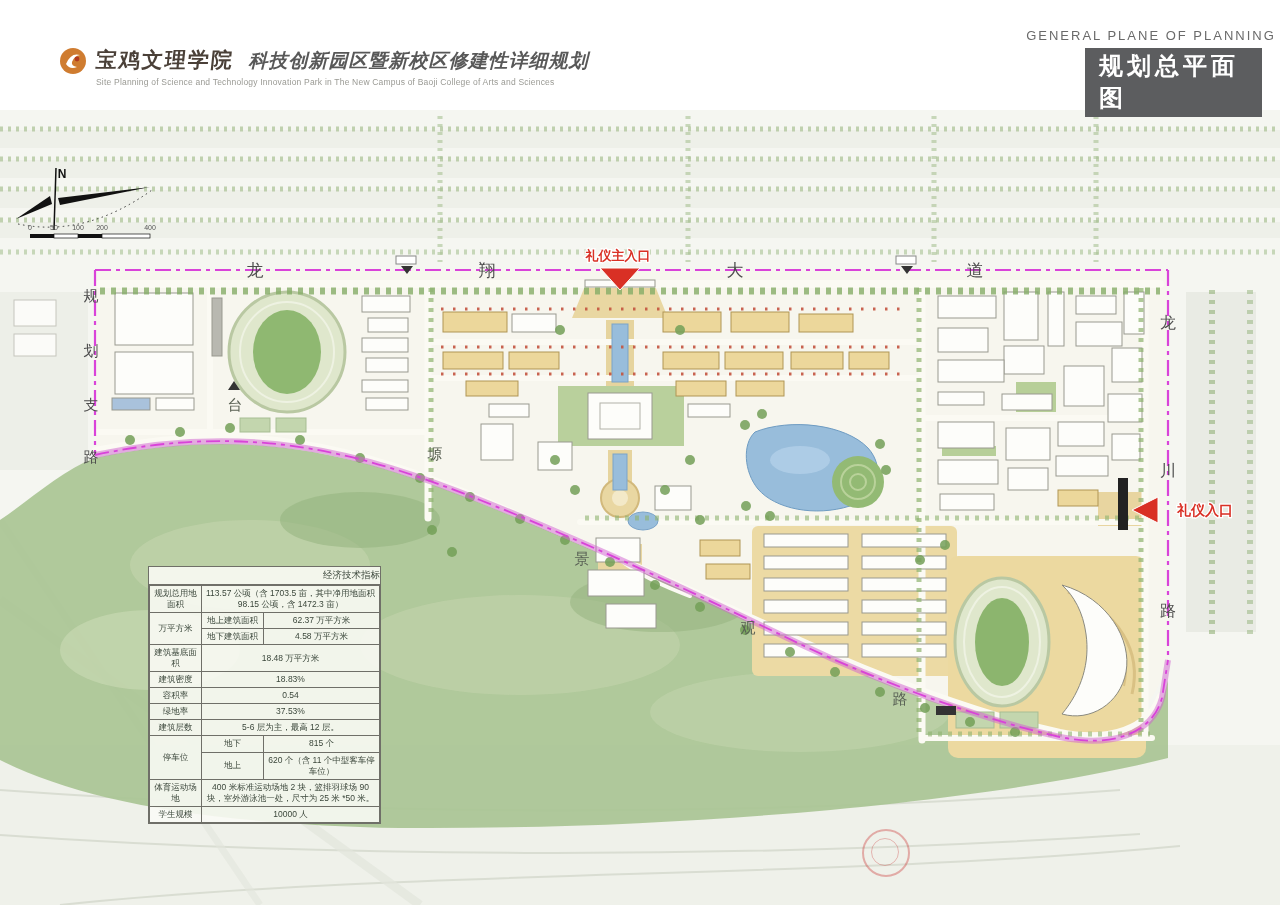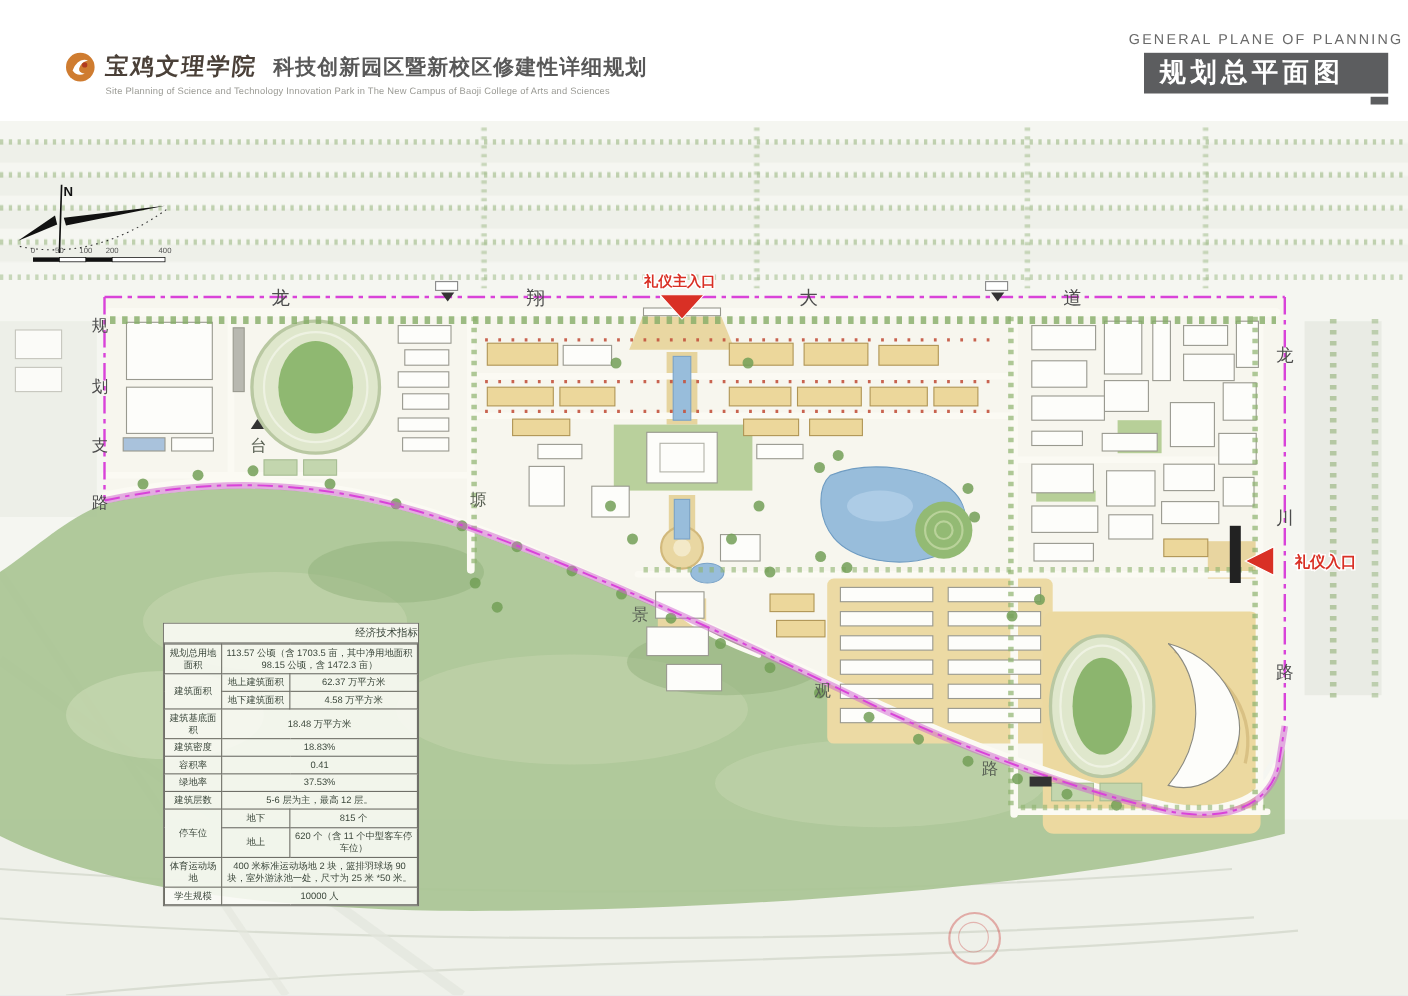--- a/index.html
+++ b/index.html
@@ -4,30 +4,30 @@
 <style>
   html,body{margin:0;padding:0;background:#dcdcdc;}
   #page{position:relative;width:1280px;height:905px;background:#ffffff;overflow:hidden;
         font-family:"Liberation Sans","DejaVu Sans",sans-serif;}
   
   #header{position:absolute;left:0;top:0;width:1280px;height:110px;background:#ffffff;z-index:5;}
   .brand{position:absolute;left:58px;top:46px;display:flex;align-items:flex-start;}
   .logo{display:inline-block;width:30px;height:30px;margin-right:8px;}
   .college{font-size:21px;font-weight:bold;color:#4a4038;transform:skewX(-6deg);display:inline-block;
            letter-spacing:2px;margin-right:10px;}
-  .cn-title{font-size:19px;font-weight:bold;color:#585858;letter-spacing:1px;}
+  .cn-title{font-size:19px;font-weight:bold;color:#585858;letter-spacing:1px;font-style:italic;}
   .en-sub{font-size:8.5px;color:#9a9a94;margin-top:3px;letter-spacing:.2px;}
   .plate{position:absolute;right:18px;top:28px;width:222px;}
   .en-row{display:flex;align-items:center;justify-content:center;color:#6a6a6a;font-size:13px;
           letter-spacing:2px;white-space:nowrap;}
   .blk{display:inline-block;background:#5c5d5f;height:13px;}
   .blk.l{width:30px;margin-right:7px;}
   .blk.r{width:18px;margin-left:7px;}
   .bar{margin-top:5px;background:#5c5d5f;color:#ffffff;font-size:24px;font-weight:bold;
-       letter-spacing:4px;padding:2px 0 3px 14px;}
+       letter-spacing:4px;padding:2px 0 3px 14px;margin-left:45px;}
   .sq{position:absolute;right:0;top:58px;width:16px;height:7px;background:#5c5d5f;margin-top:2px;}
   
   #mapsvg{position:absolute;left:0;top:0;z-index:1;}
   
   #indtable{position:absolute;left:148px;top:566px;width:231px;z-index:4;
             background:rgba(250,250,246,0.88);border:1px solid #6f6f68;color:#3a463a;}
   #indtable .t-title{font-size:9.5px;text-align:right;padding:2px 0;border-bottom:1px solid #6f6f68;}
   #indtable table{border-collapse:collapse;width:100%;table-layout:fixed;text-align:center;}
   #indtable td{border:1px solid #6f6f68;font-size:8.5px;line-height:1.3;padding:2px 3px;vertical-align:middle;}
   #indtable col.c1{width:52px;} #indtable col.c2{width:62px;}
@@ -376,39 +376,39 @@
           <col class="c1">
           <col class="c2">
           <col>
         </colgroup>
       <tbody>
           <tr>
         <td>规划总用地面积</td>
         <td colspan="2">113.57 公顷（含 1703.5 亩，其中净用地面积 98.15 公顷，含 1472.3 亩）</td>
       </tr>
       <tr>
-        <td rowspan="2">建筑面积</td>
+        <td rowspan="2">万平方米</td>
         <td>地上建筑面积</td>
         <td>62.37 万平方米</td>
       </tr>
       <tr>
         <td>地下建筑面积</td>
         <td>4.58 万平方米</td>
       </tr>
       <tr>
         <td>建筑基底面积</td>
         <td colspan="2">18.48 万平方米</td>
       </tr>
       <tr>
         <td>建筑密度</td>
         <td colspan="2">18.83%</td>
       </tr>
       <tr>
         <td>容积率</td>
-        <td colspan="2">0.41</td>
+        <td colspan="2">0.54</td>
       </tr>
       <tr>
         <td>绿地率</td>
         <td colspan="2">37.53%</td>
       </tr>
       <tr>
         <td>建筑层数</td>
         <td colspan="2">5-6 层为主，最高 12 层。</td>
       </tr>
       <tr>

